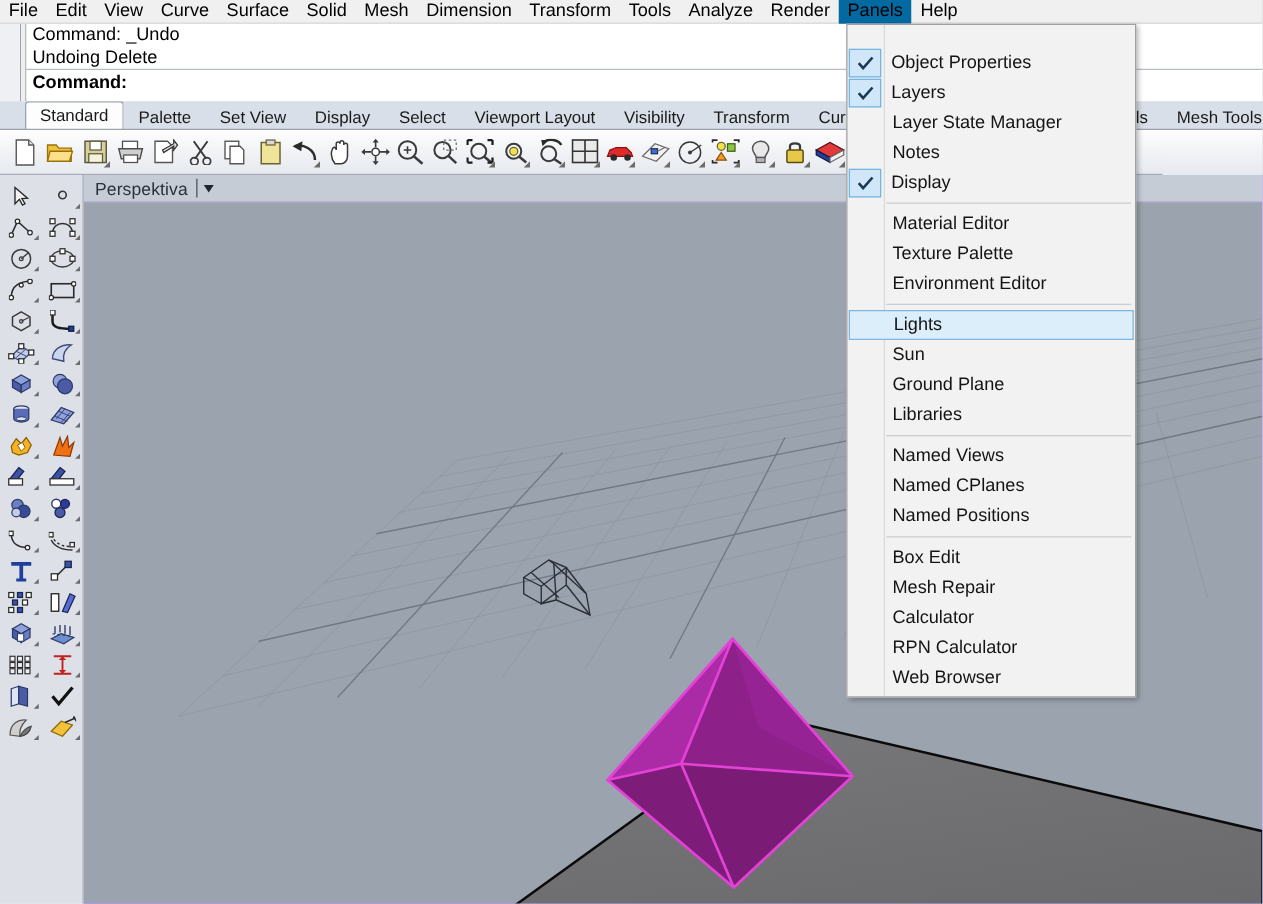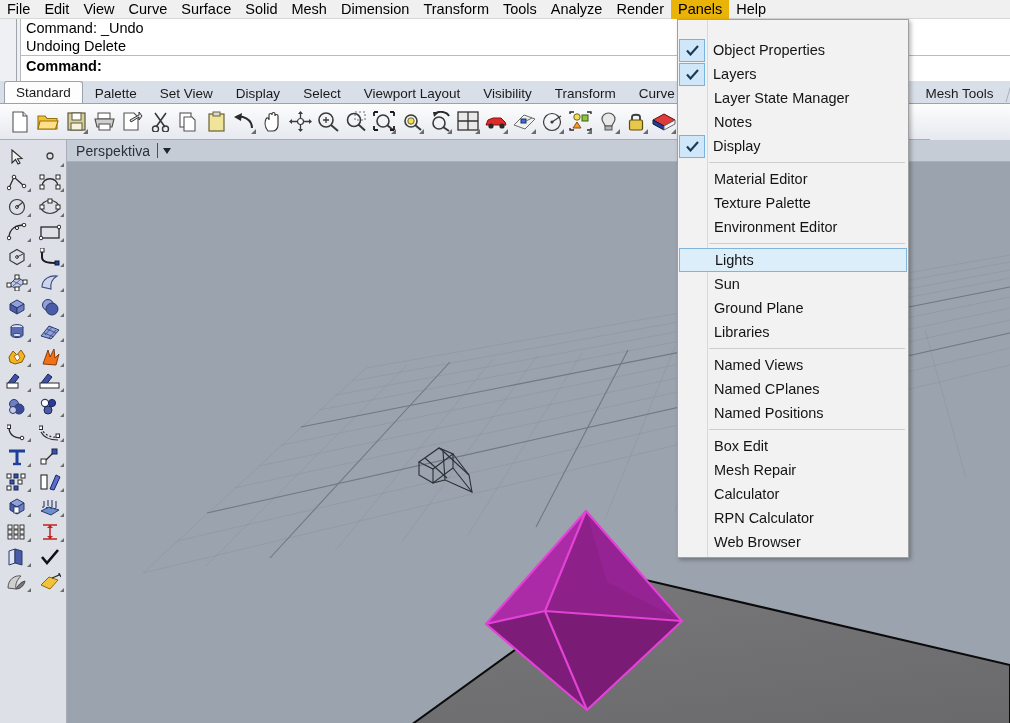--- a/index.html
+++ b/index.html
@@ -17,21 +17,21 @@
     background: #f0f0f0;
     display: flex; align-items: center;
     font-size: 14.5px; color: #000;
     border-bottom: 1px solid #d8d8d8;
     z-index: 40;
   }
   .menubar .mi {
     padding: 1px 7px 2px 7px; height: 19px; line-height: 17px;
     white-space: nowrap; cursor: default;
   }
-  .menubar .mi.active { background: #eab308; color: #000; }
+  .menubar .mi.active { background: #0369a1; color: #000; }
 
   
   .cmdarea {
     position: absolute; top: 19px; left: 16px; width: 1010px; height: 62px;
     background: #ffffff;
     border: 1px solid #a0a4ad; border-top: none; border-bottom: none;
     z-index: 10;
   }
   .cmdline {
     height: 18px; line-height: 18px; padding-left: 7px;
@@ -46,21 +46,21 @@
     position: absolute; left: 0; top: 0; width: 4px; height: 62px;
     background: #f0f0f0; border-right: 1px solid #b4b8c0;
   }
 
   
   .tabstrip {
     position: absolute; top: 81px; left: 0; width: 1010px; height: 23px;
     background: #d9dfe9;
     z-index: 12;
   }
-  .tabs { display: flex; align-items: flex-end; height: 23px; padding-left: 4px; }
+  .tabs { display: flex; align-items: flex-end; height: 23px; padding-left: 20px; }
   .tab {
     position: relative;
     height: 21px; line-height: 21px;
     padding: 0 11px 0 11px;
     font-size: 13.5px; color: #1a1a1a;
     background: #d9dfe9;
     white-space: nowrap; cursor: default;
     border-left: 1px solid transparent;
   }
   .tab::after {

